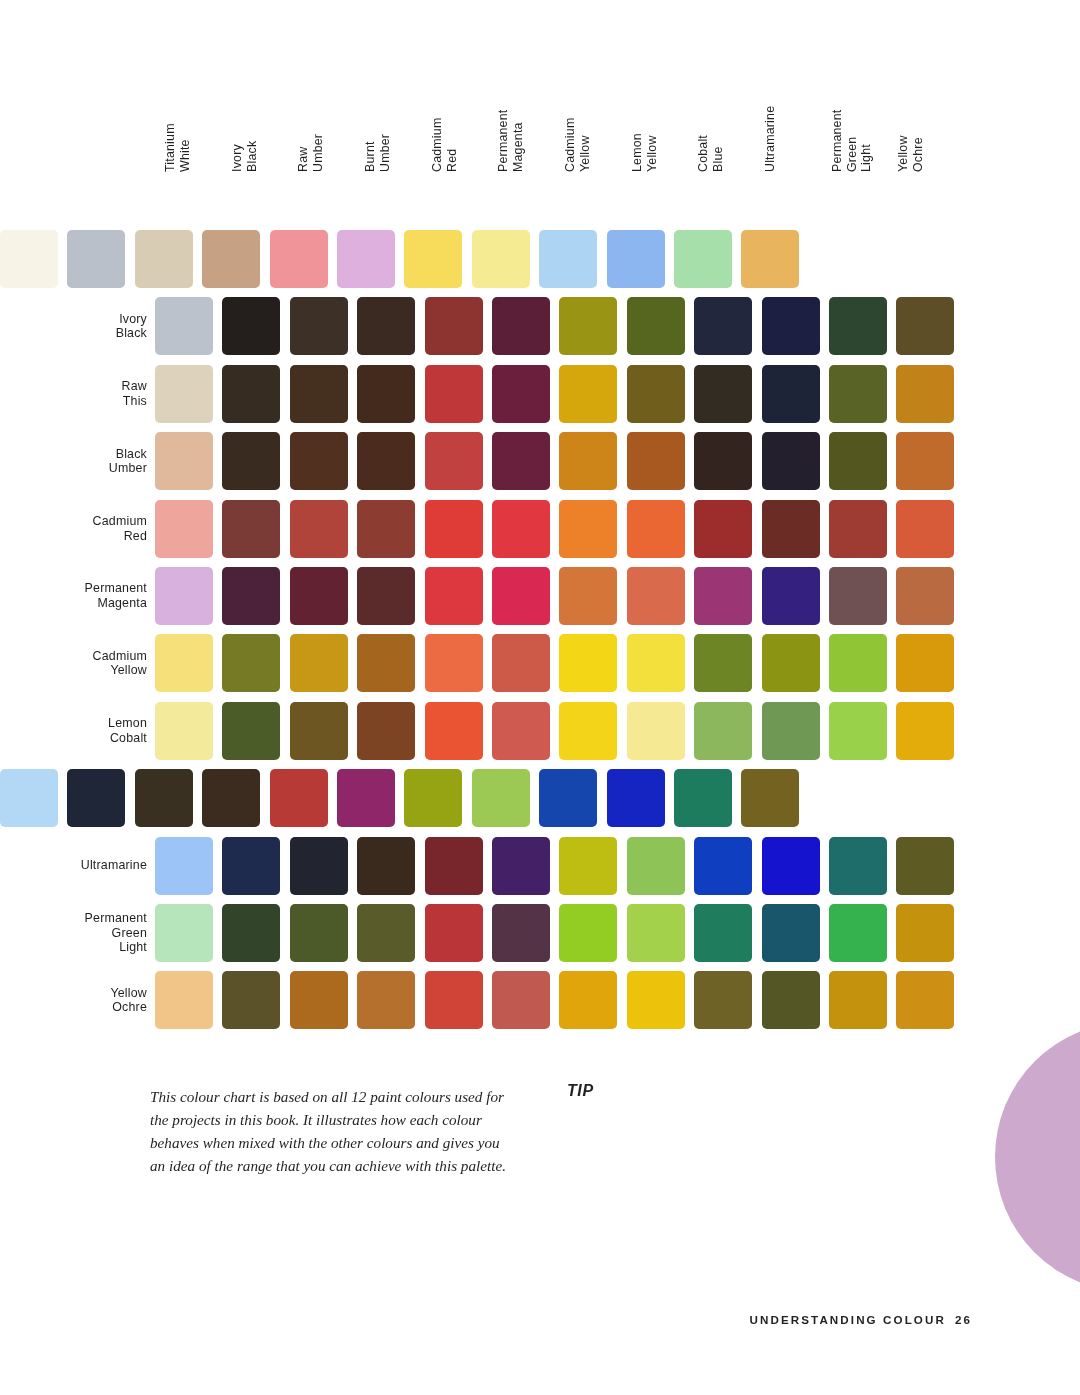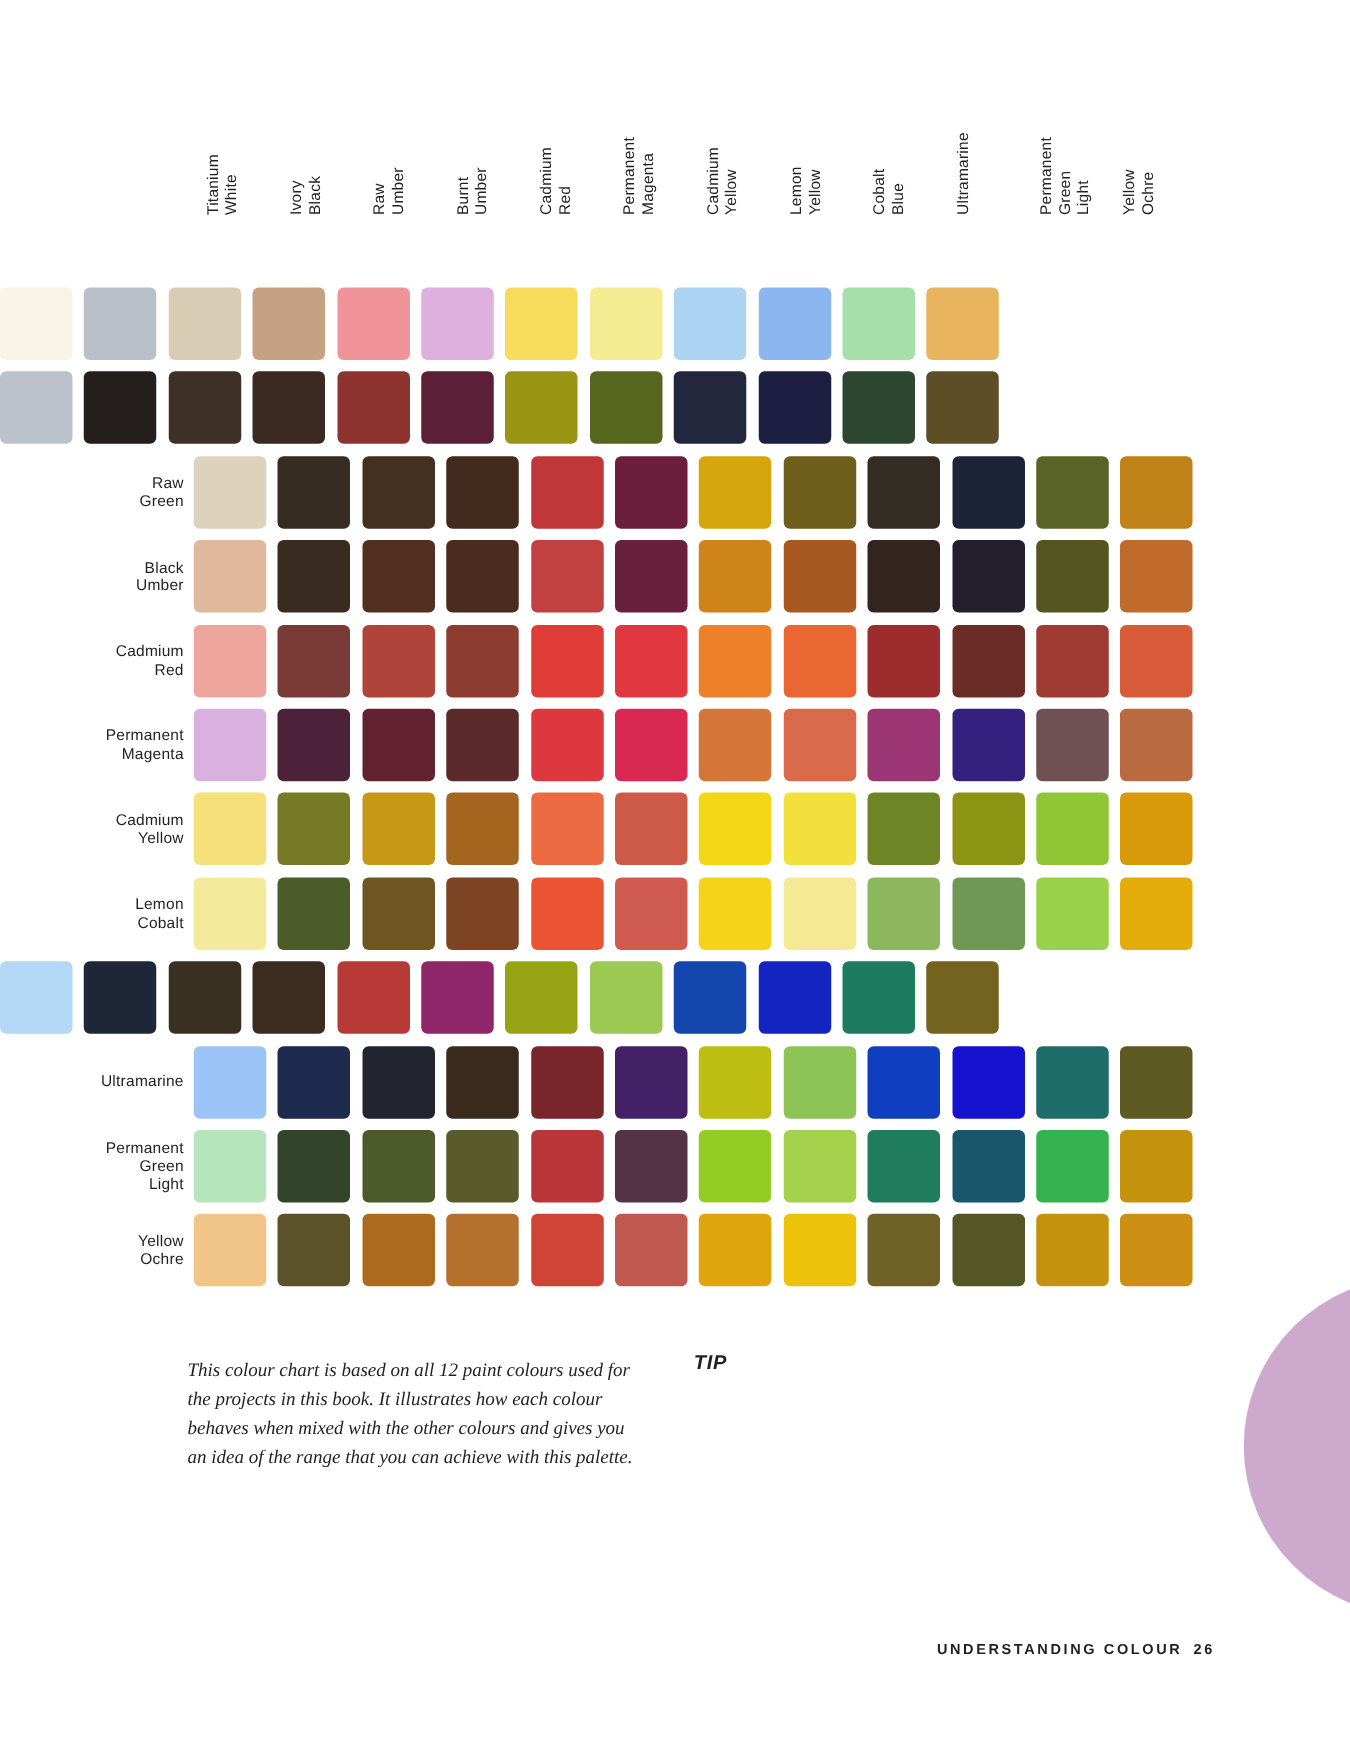--- a/index.html
+++ b/index.html
@@ -137,20 +137,21 @@
     z-index: 3;
   }
   #tip-heading {
     font-family: "Liberation Sans", sans-serif;
     font-style: italic;
     font-weight: bold;
     font-size: 16px;
     letter-spacing: .6px;
     color: #231f20;
     margin-bottom: 9px;
+    margin-left: 12px;
   }
   #tip-body {
     font-family: "Liberation Sans", sans-serif;
     font-style: italic;
     font-size: 16.4px;
     line-height: 27px;
     color: #231f20;
   }
 
   
@@ -283,20 +284,22 @@
           </div>
           <div class="swatch-cell">
             <div class="swatch" style="background: rgb(167, 223, 170);"></div>
           </div>
           <div class="swatch-cell">
             <div class="swatch" style="background: rgb(233, 180, 94);"></div>
           </div>
         </div>
       </div>
       <div class="grid-row">
+        <div class="row-label">Ivory
+Black</div>
         <div class="row-swatches">
           <div class="swatch-cell">
             <div class="swatch" style="background: rgb(188, 194, 203);"></div>
           </div>
           <div class="swatch-cell">
             <div class="swatch" style="background: rgb(36, 31, 29);"></div>
           </div>
           <div class="swatch-cell">
             <div class="swatch" style="background: rgb(61, 48, 38);"></div>
           </div>
@@ -324,21 +327,21 @@
           <div class="swatch-cell">
             <div class="swatch" style="background: rgb(44, 70, 48);"></div>
           </div>
           <div class="swatch-cell">
             <div class="swatch" style="background: rgb(93, 78, 40);"></div>
           </div>
         </div>
       </div>
       <div class="grid-row">
         <div class="row-label">Raw
-Green</div>
+This</div>
         <div class="row-swatches">
           <div class="swatch-cell">
             <div class="swatch" style="background: rgb(221, 210, 187);"></div>
           </div>
           <div class="swatch-cell">
             <div class="swatch" style="background: rgb(54, 44, 34);"></div>
           </div>
           <div class="swatch-cell">
             <div class="swatch" style="background: rgb(69, 48, 31);"></div>
           </div>

